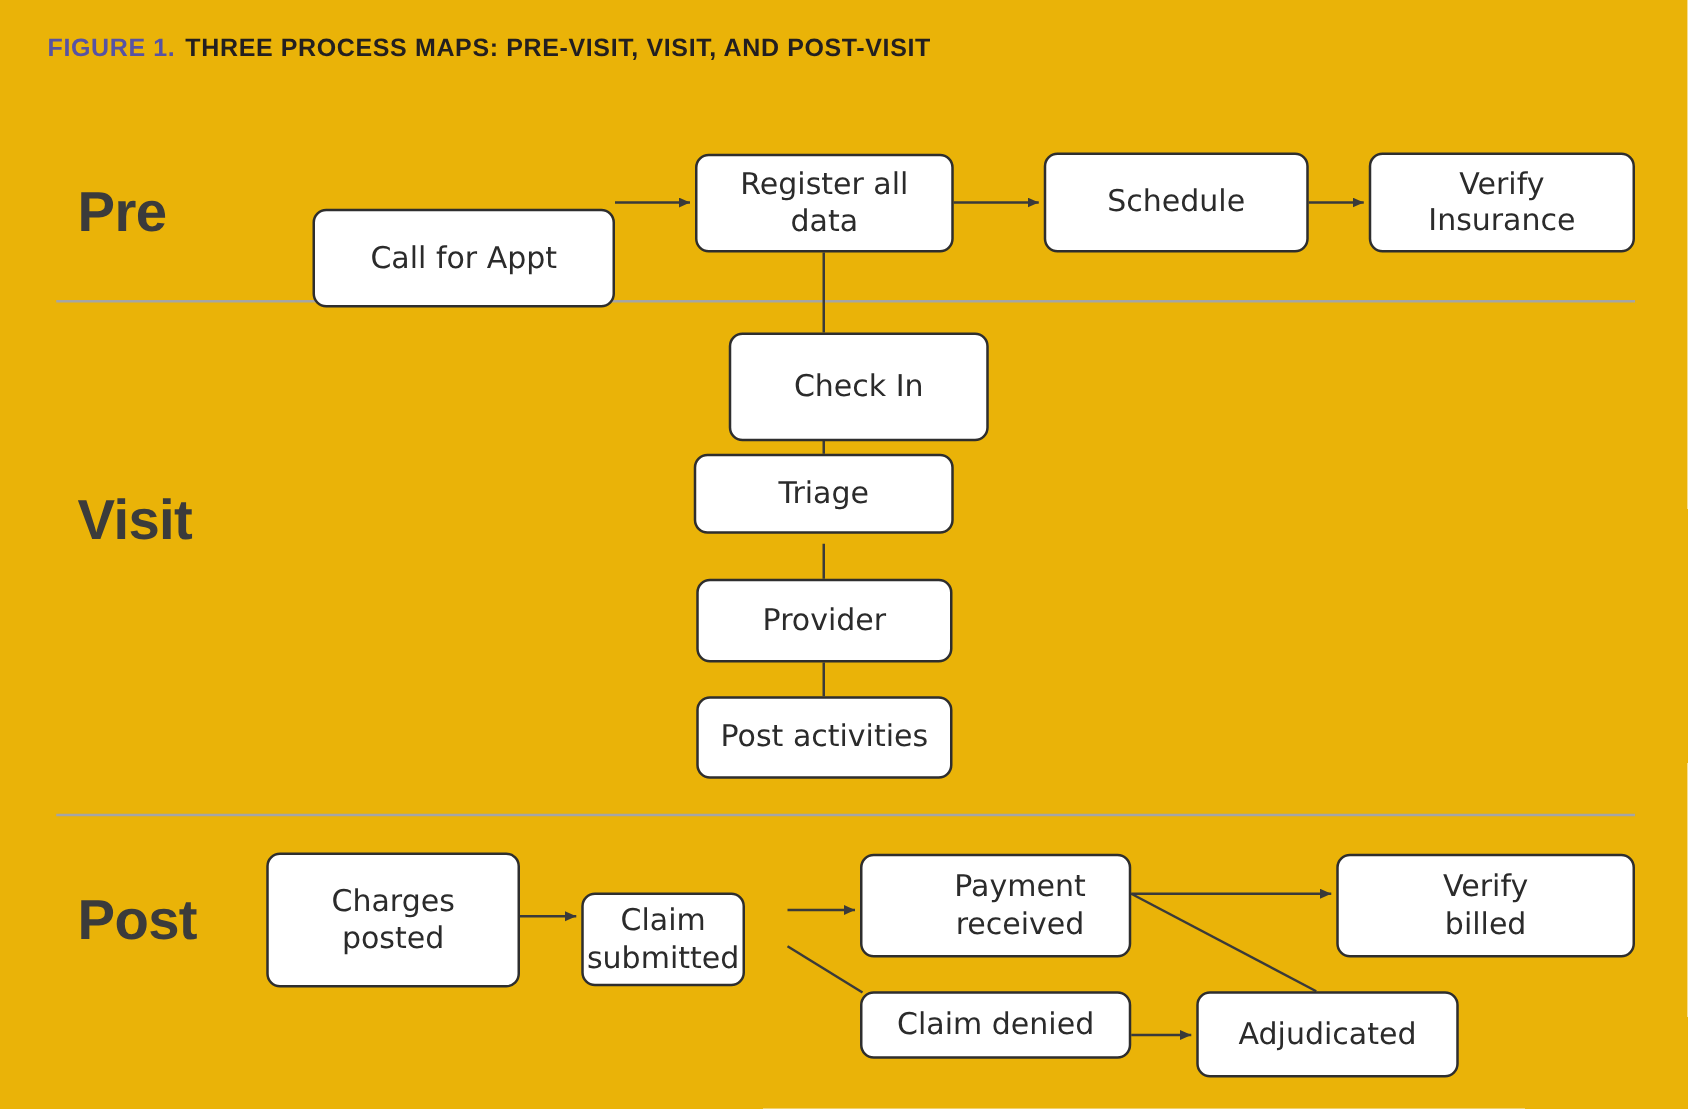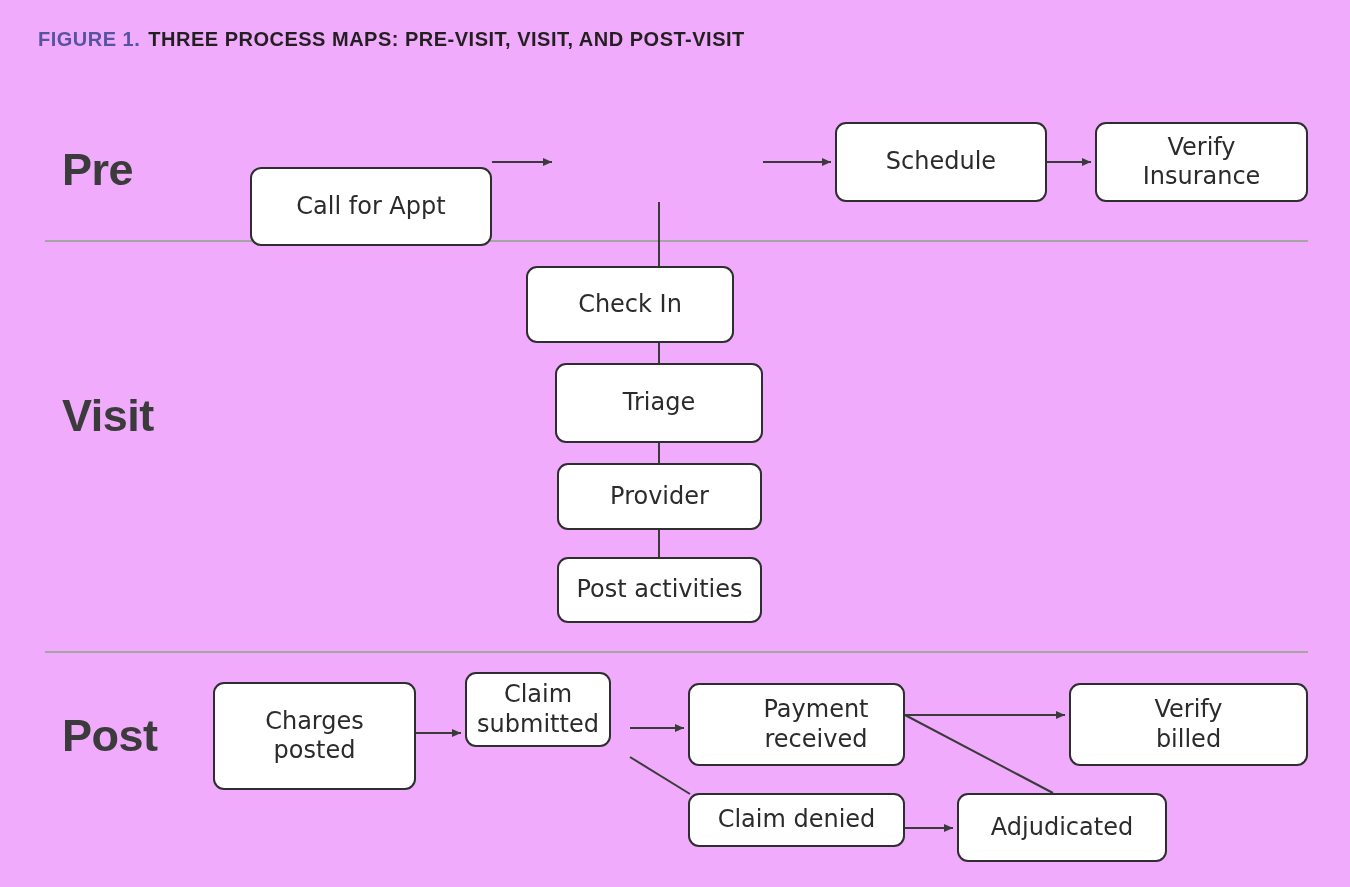--- a/index.html
+++ b/index.html
@@ -1,17 +1,17 @@
 <!DOCTYPE html>
 <html><head>
 <meta charset="utf-8">
 <style>
   html,body{margin:0;padding:0;background:#ffffff;}
   #stage{
-    position:relative;width:1350px;height:887px;background:#f0abfc;
+    position:relative;width:1350px;height:887px;background:#eab308;
     font-family:"Liberation Sans",sans-serif;overflow:hidden;
   }
   #figure-title{
     position:absolute;left:38px;top:28px;font-size:20px;font-weight:bold;
     letter-spacing:.5px;color:#231f20;white-space:nowrap;
   }
   #figure-title .fig-label{color:#5753a3;margin-right:8px;}
   .section-label{
     position:absolute;left:62px;font-size:45px;font-weight:bold;color:#3b3b3b;
     line-height:1;letter-spacing:-.5px;
@@ -61,32 +61,34 @@
     <line x1="416" y1="733" x2="461" y2="733" stroke="#3a3a3a" stroke-width="2" marker-end="url(#arrow)"></line>
     <line x1="630" y1="728" x2="684" y2="728" stroke="#3a3a3a" stroke-width="2" marker-end="url(#arrow)"></line>
     <line x1="905" y1="715" x2="1065" y2="715" stroke="#3a3a3a" stroke-width="2" marker-end="url(#arrow)"></line>
     <line x1="905" y1="828" x2="953" y2="828" stroke="#3a3a3a" stroke-width="2" marker-end="url(#arrow)"></line>
 
     <line x1="630" y1="757" x2="690" y2="794" stroke="#3a3a3a" stroke-width="2"></line>
     <line x1="905" y1="715" x2="1053" y2="793" stroke="#3a3a3a" stroke-width="2"></line>
   </svg>
 
   <div class="node" style="left:250px;top:123px;width:242px;height:79px;margin-top:44px;">Call for Appt</div>
+  <div class="node" style="left:556px;top:123px;width:207px;height:79px;">Register all
+data</div>
   <div class="node" style="left:835px;top:122px;width:212px;height:80px;">Schedule</div>
   <div class="node" style="left:1095px;top:122px;width:213px;height:80px;">Verify
 Insurance</div>
 
-  <div class="node" style="left:526px;top:266px;width:208px;height:77px;">Check In</div>
-  <div class="node" style="left:555px;top:363px;width:208px;height:80px;">Triage</div>
+  <div class="node" style="left:583px;top:266px;width:208px;height:87px;">Check In</div>
+  <div class="node" style="left:555px;top:363px;width:208px;height:64px;">Triage</div>
   <div class="node" style="left:557px;top:463px;width:205px;height:67px;text-align:right;">Provider</div>
   <div class="node" style="left:557px;top:557px;width:205px;height:66px;">Post activities</div>
 
   <div class="node" style="left:213px;top:682px;width:203px;height:108px;">Charges
 posted</div>
-  <div class="node" style="left:465px;top:672px;width:146px;height:75px;">Claim
+  <div class="node" style="left:465px;top:714px;width:131px;height:75px;">Claim
 submitted</div>
   <div class="node" style="left:688px;top:683px;width:217px;height:83px;padding-left:39px;">Payment
 received</div>
   <div class="node" style="left:1069px;top:683px;width:239px;height:83px;">Verify
 billed</div>
   <div class="node" style="left:688px;top:793px;width:217px;height:54px;">Claim denied</div>
   <div class="node" style="left:957px;top:793px;width:210px;height:69px;">Adjudicated</div>
 
 </div>
 

